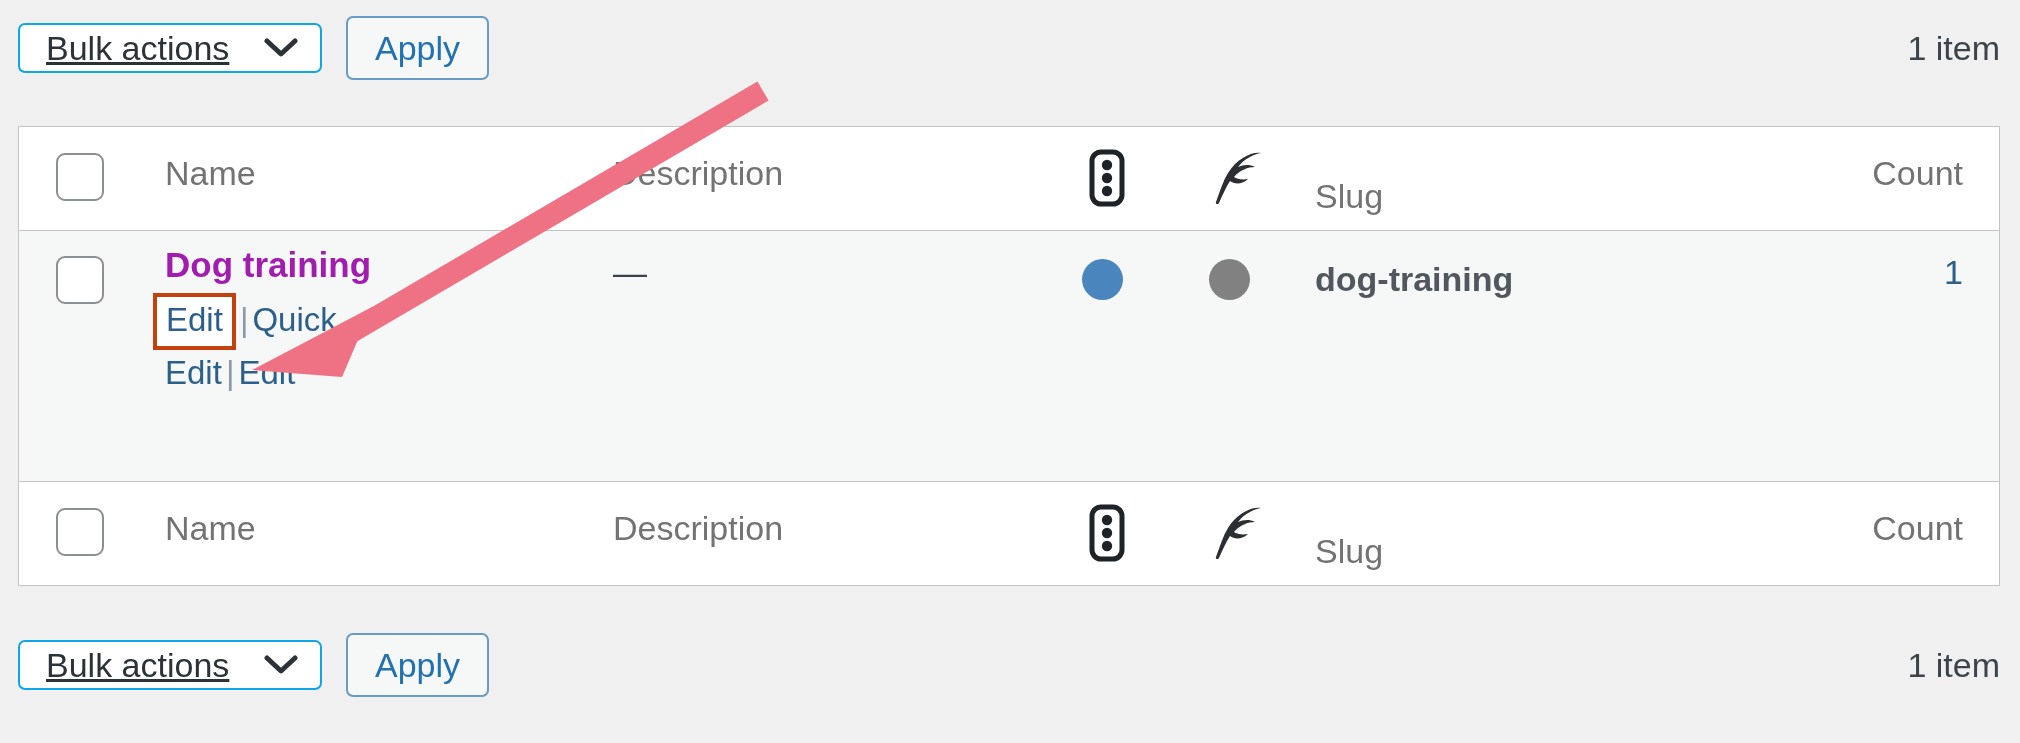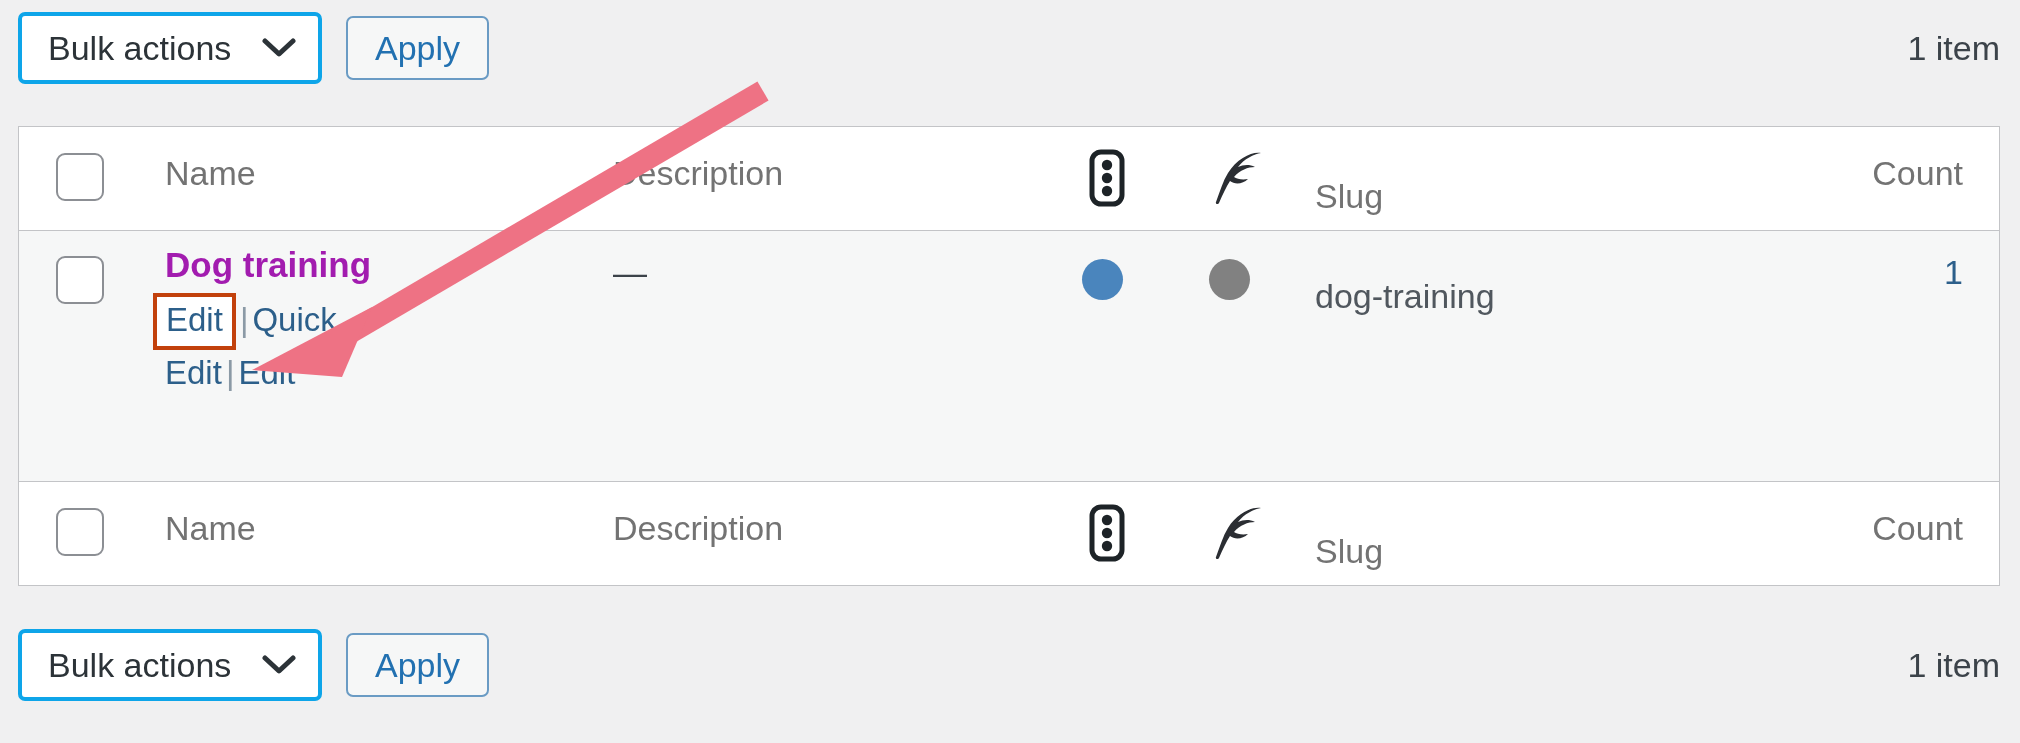--- a/index.html
+++ b/index.html
@@ -23,33 +23,34 @@
     width: 2020px;
     height: 96px;
     display: flex;
     align-items: center;
   }
   .tablenav.top  { top: 0; }
   .tablenav.bottom { top: 617px; }
 
   .bulk-select {
     margin-left: 18px;
-    height: 72px;
+    height: 50px;
     min-width: 304px;
     box-sizing: border-box;
     background: #fff;
-    border: 4px solid #0ea5e9;
+    border: 2px solid #0ea5e9;
     border-radius: 7px;
     color: #2c3338;
     font-size: 34px;
     display: flex;
     align-items: center;
     justify-content: space-between;
     padding: 0 22px 0 26px;
     cursor: pointer;
+    text-decoration: underline;
   }
   .bulk-select .chev {
     margin-left: 26px;
     display: inline-flex;
     align-items: center;
   }
   .bulk-select .chev svg { display: block; }
 
   .apply-btn {
     margin-left: 24px;
@@ -139,21 +140,21 @@
   .head-row .c-cb, .foot-row .c-cb { top: 26px; }
   .head-row .c-ic1, .foot-row .c-ic1 { top: 22px; }
   .head-row .c-ic2, .foot-row .c-ic2 { top: 22px; }
 
   
   .data-row .c-cb   { top: 25px; }
   .data-row .c-name { top: 14px; }
   .data-row .c-desc { top: 22px; }
   .data-row .c-ic1  { top: 22px; }
   .data-row .c-ic2  { top: 22px; }
-  .data-row .c-slug { top: 23px; }
+  .data-row .c-slug { top: 6px; font-weight: bold; }
   .data-row .c-count{ top: 22px; }
 
   .term-name {
     color: #a21caf;
     font-weight: bold;
     font-size: 35px;
     text-decoration: none;
     display: inline-block;
     white-space: nowrap;
   }

